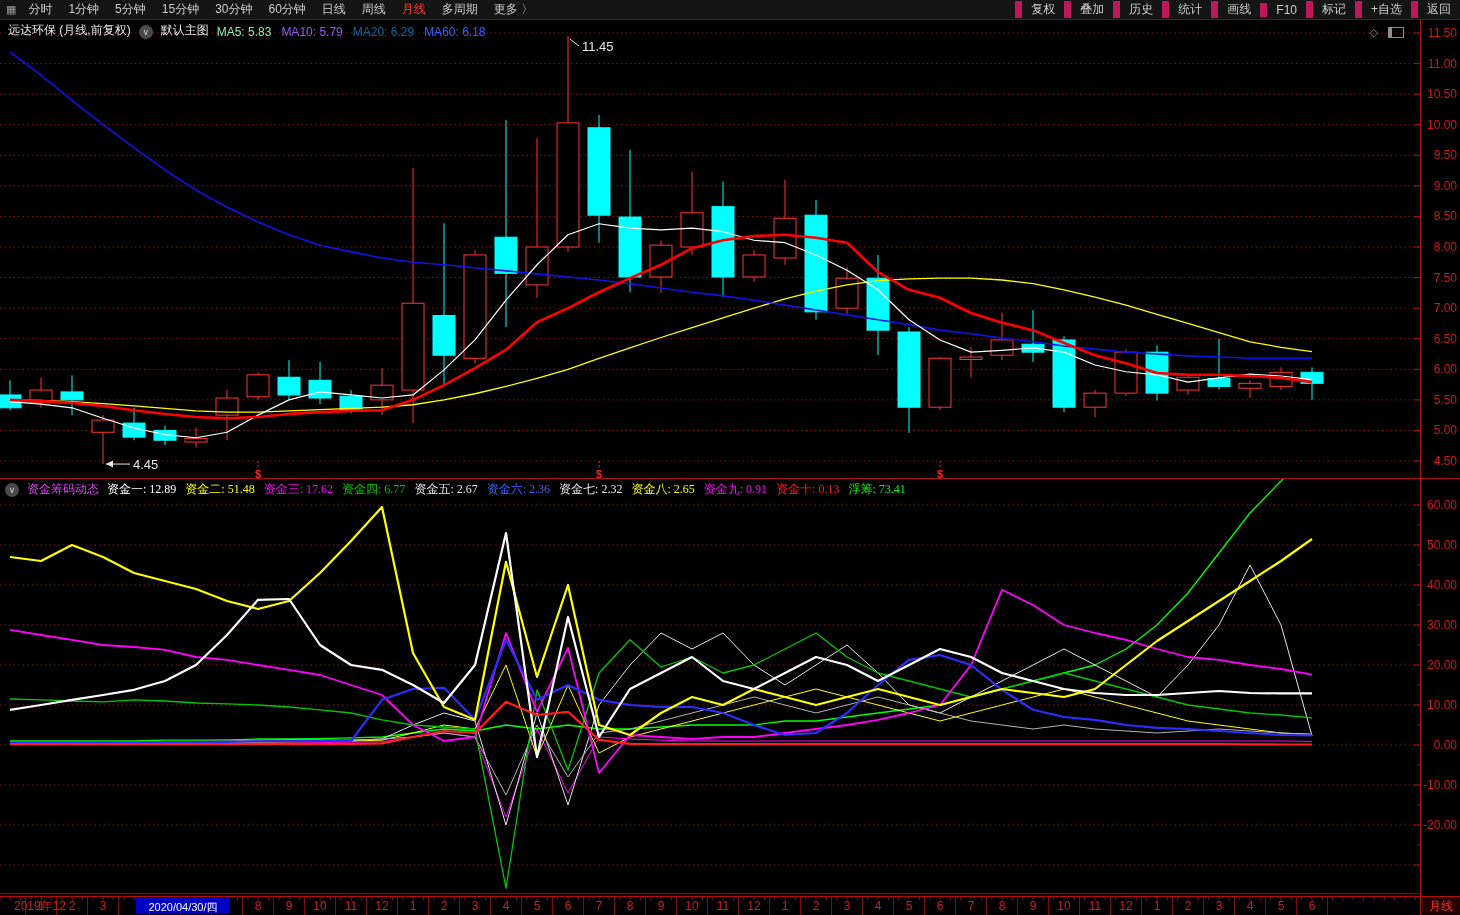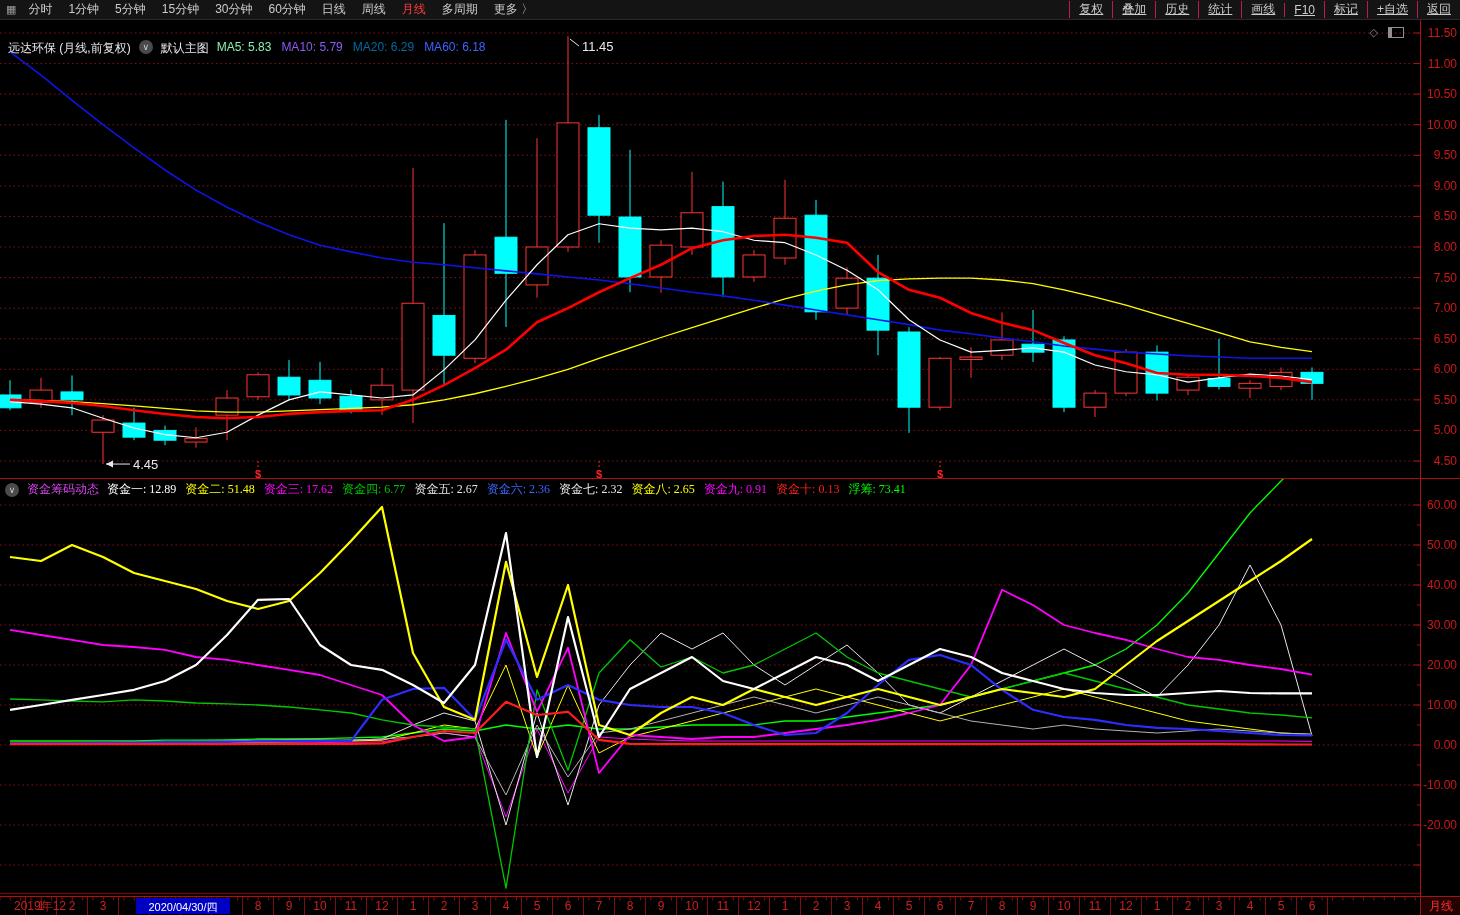--- a/index.html
+++ b/index.html
@@ -4,22 +4,22 @@
 <style>
   html,body{margin:0;padding:0;background:#000;width:1460px;height:915px;overflow:hidden;
     font-family:"Liberation Sans","DejaVu Sans",sans-serif;}
   .toolbar{position:absolute;top:0;left:0;width:1460px;height:19px;background:#141414;
     border-bottom:1px solid #2a2a2a;display:flex;align-items:center;font-size:12px;color:#cccccc;z-index:30;}
   .tb-left{display:flex;align-items:center;gap:0;padding-left:4px;}
   .tb-left .tb-item{padding:8px 8px;cursor:default;white-space:nowrap;}
   .tb-item.active{color:#ff3b3b;}
   .tb-icon{color:#9a9a9a;padding:0 4px 0 2px;font-size:11px;}
   .tb-right{margin-left:auto;display:flex;align-items:center;height:100%;}
-  .tb-right .tb-item{padding:0 9px;border-left:1px solid #be185d;white-space:nowrap;text-decoration:underline;}
-  .hdr{position:absolute;top:40px;left:8px;font-size:12px;display:flex;gap:8px;align-items:flex-start;
+  .tb-right .tb-item{padding:0 9px;border-left:7px solid #be185d;white-space:nowrap;}
+  .hdr{position:absolute;top:22px;left:8px;font-size:12px;display:flex;gap:8px;align-items:flex-end;
     z-index:20;white-space:nowrap;}
   .hdr .t{color:#e8e8e8;}
   .chev{display:inline-block;width:14px;height:14px;border-radius:50%;background:#4a4a4a;color:#cfcfcf;
     font-size:9px;line-height:14px;text-align:center;}
   .mavals span{margin-right:10px;}
   .hdr-icons{position:absolute;top:26px;right:56px;z-index:20;display:flex;gap:10px;color:#8f8f8f;
     font-size:11px;align-items:center;}
   .sq-icon{display:inline-block;width:11px;height:9px;border:1px solid #8f8f8f;border-left-width:4px;}
   .subhdr{position:absolute;top:481px;left:5px;font-size:12px;display:flex;gap:8px;align-items:center;
     z-index:20;white-space:nowrap;}

